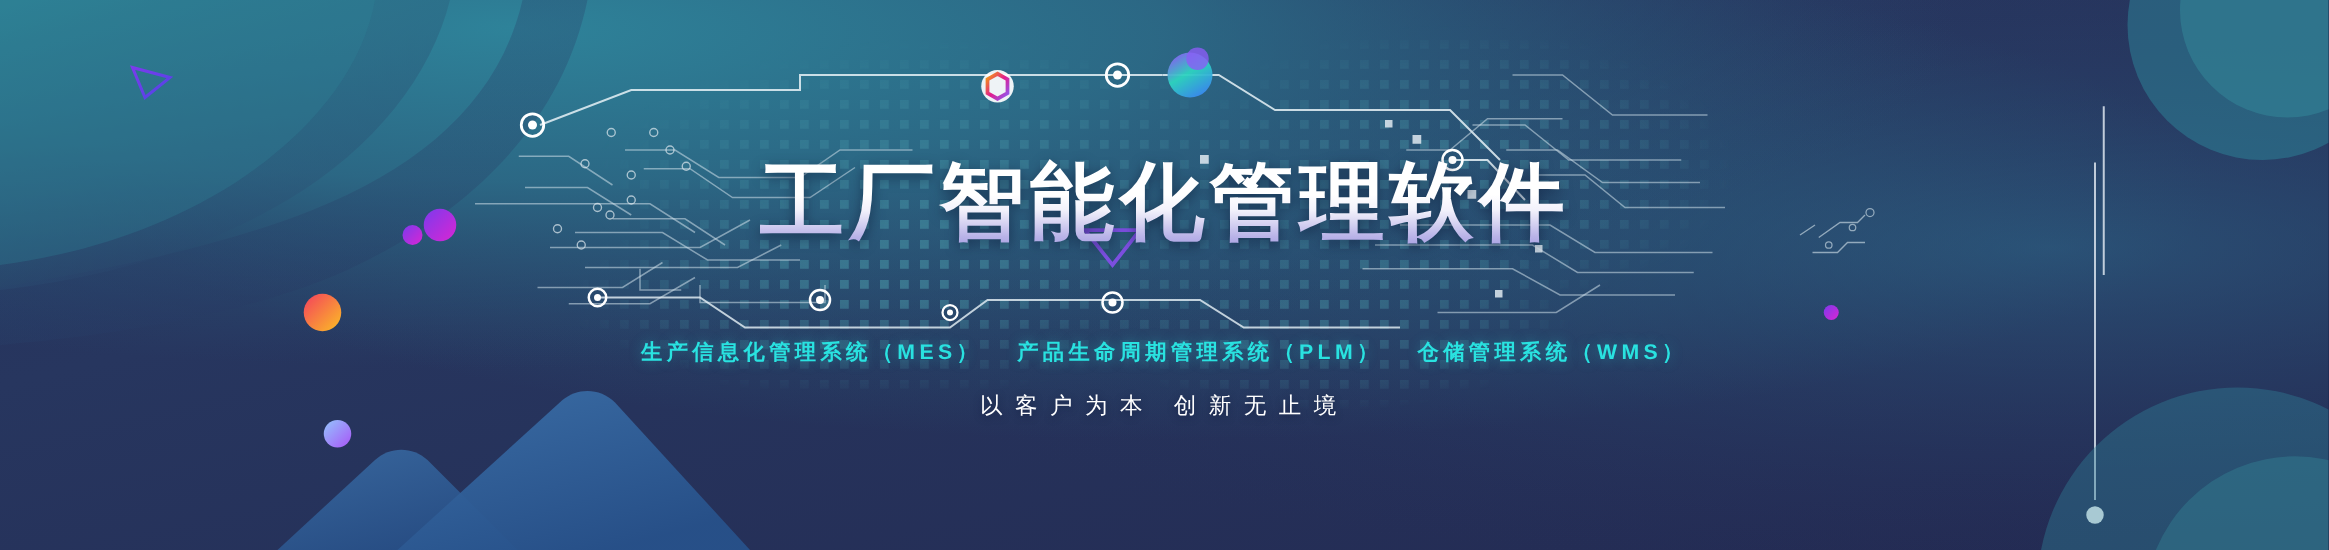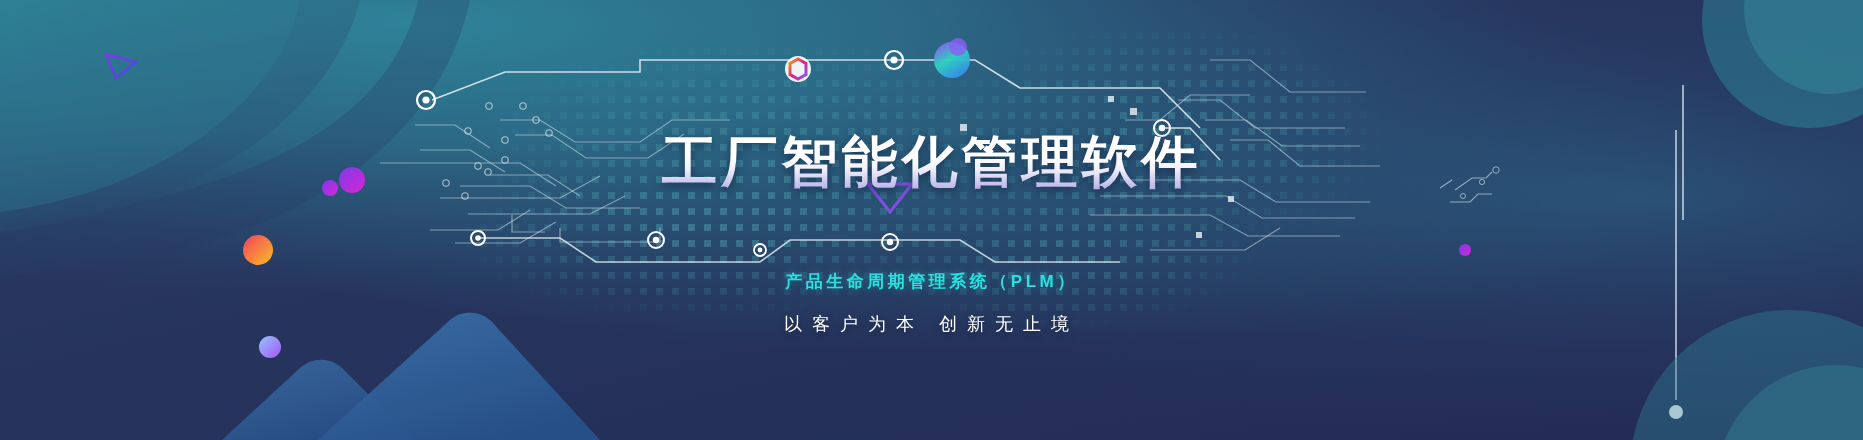--- a/index.html
+++ b/index.html
@@ -36,21 +36,21 @@
     pointer-events: none;
   }
   .content > * { pointer-events: auto; }
 
   .main-title {
     position: absolute;
     left: 50%;
     transform: translateX(-50%);
     top: 122px;
     white-space: nowrap;
-    font-size: 56px;
+    font-size: 68px;
     line-height: 80px;
     font-weight: bold;
     letter-spacing: 4px;
     background: linear-gradient(180deg, #ffffff 0%, #ffffff 42%, #f2f1fb 58%, #b9b3e8 84%, #9f97e0 100%);
     -webkit-background-clip: text;
     background-clip: text;
     color: transparent;
     -webkit-text-fill-color: transparent;
     filter: drop-shadow(0 3px 5px rgba(10, 18, 50, 0.55));
   }
@@ -351,19 +351,21 @@
         <circle cx="1836" cy="485" r="120" fill="#36909f" opacity="0.35"></circle>
       </g>
     </svg>
   </div>
 
   <div class="content">
 
     <div class="main-title">工厂智能化管理软件</div>
 
     <div class="subtitle-row">
+      <span class="subtitle-item">生产信息化管理系统（MES）</span>
       <span class="subtitle-item">产品生命周期管理系统（PLM）</span>
+      <span class="subtitle-item">仓储管理系统（WMS）</span>
     </div>
 
     <div class="tagline">以客户为本  创新无止境</div>
   </div>
 
 </div>
 
 </body></html>

